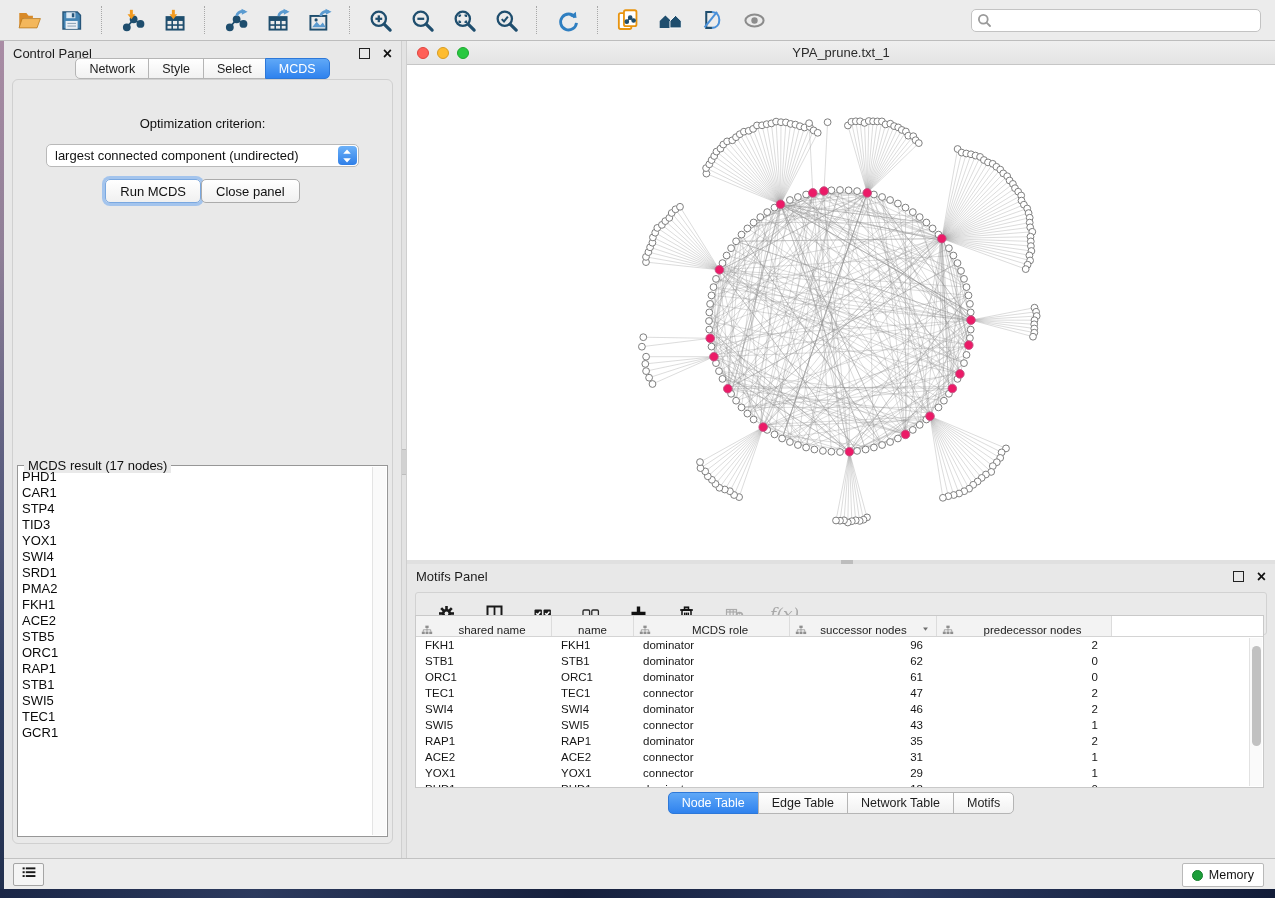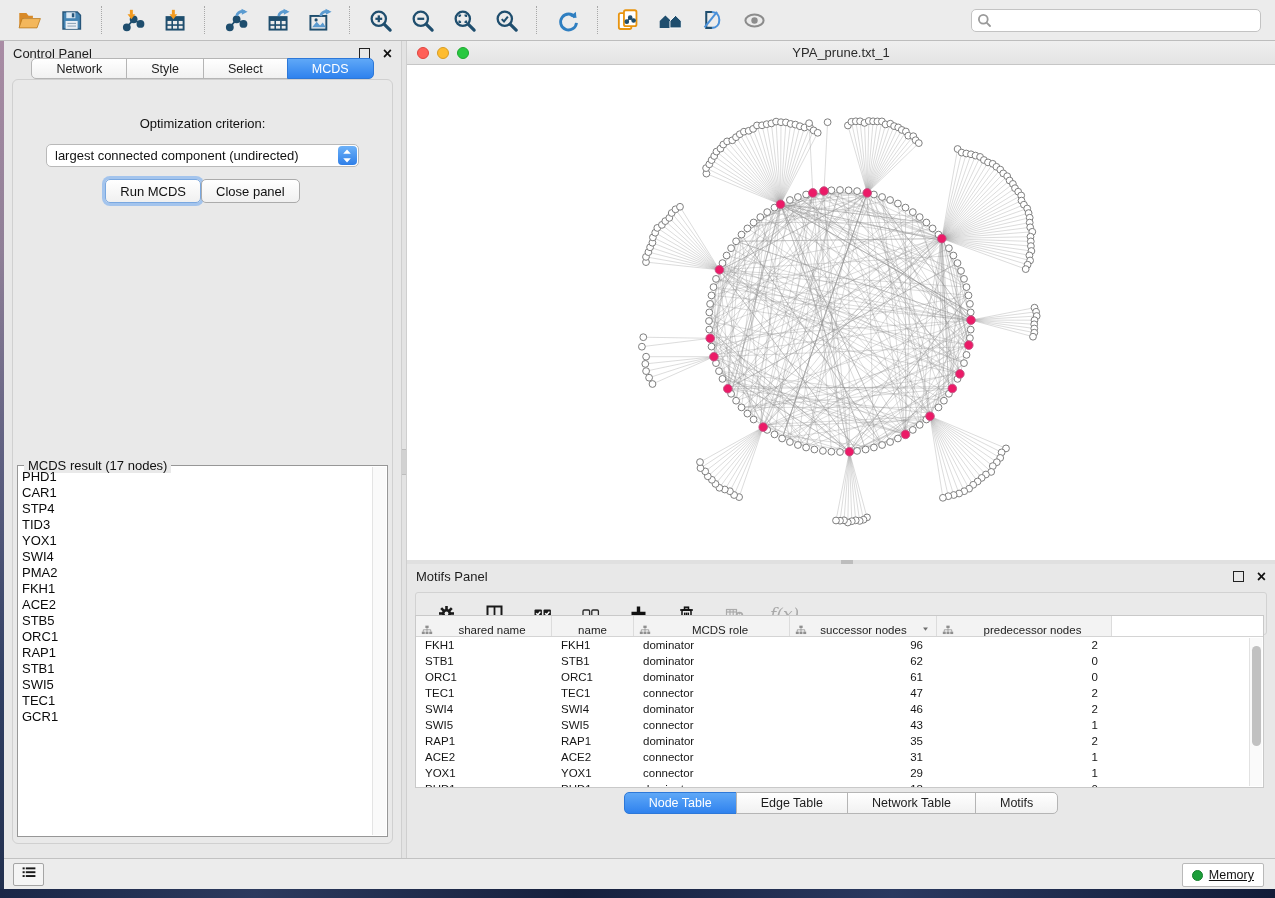--- a/index.html
+++ b/index.html
@@ -38,21 +38,21 @@
   .panel-title { font-size:13px; color:#1c1c1c; }
   .panel-head .spacer { flex:1; }
   .float-btn { width:11px; height:11px; border:1.5px solid #222; background:none;
     margin-right:13px; cursor:pointer; padding:0; }
   .close-btn { border:none; background:none; font-size:16px; font-weight:bold; color:#111;
     cursor:pointer; line-height:1; padding:0; }
 
   
   .cp-tabs { display:flex; justify-content:center; position:relative; z-index:2; margin-top:3px; }
   .cp-tab, .bt-tab { font-size:12.5px; height:21px; display:flex; align-items:center;
-    padding:0 24px; background:linear-gradient(#ffffff,#f1f1f1); border:1px solid #b5b5b5;
+    padding:0 13px; background:linear-gradient(#ffffff,#f1f1f1); border:1px solid #b5b5b5;
     color:#1c1c1c; cursor:pointer; margin-left:-1px; }
   .cp-tab:first-child, .bt-tab:first-child { border-radius:5px 0 0 5px; margin-left:0; }
   .cp-tab:last-child, .bt-tab:last-child { border-radius:0 5px 5px 0; }
   .cp-tab.sel, .bt-tab.sel { background:linear-gradient(#5fa8f7,#2f82ee); color:#fff;
     border-color:#2d78d8; }
   .cp-inner { position:absolute; left:8px; right:8px; top:13px; bottom:14px;
     border:1px solid #d0d0d0; border-radius:6px; background:#e9e9e9; padding-top:36px;
     display:flex; flex-direction:column; align-items:center; }
   .opt-label { font-size:13px; color:#111; margin-bottom:13px; }
   .select-box { width:313px; height:23px; background:#fff; border:1px solid #b9b9b9;
@@ -128,21 +128,21 @@
 
   
   .status-bar { position:absolute; left:4px; right:0; bottom:9px; height:31px; background:#ececec;
     border-top:1px solid #c2c2c2; }
   .list-btn { position:absolute; left:9px; top:4px; width:31px; height:23px; background:#f5f5f5;
     border:1px solid #a5a5a5; border-radius:2px; display:flex; align-items:center;
     justify-content:center; cursor:pointer; }
   .list-btn svg { width:16px; height:16px; }
   .memory-btn { position:absolute; right:11px; top:4px; height:24px; background:#fff;
     border:1px solid #b9b9b9; border-radius:2px; display:flex; align-items:center; gap:6px;
-    padding:0 9px; font-size:12.5px; color:#111; cursor:pointer; font-family:inherit;text-decoration:underline; }
+    padding:0 9px; font-size:12.5px; color:#111; cursor:pointer; font-family:inherit; }
   .mem-dot { width:11px; height:11px; border-radius:50%; background:#1d9e3a;
     border:1px solid #15802c; }
 </style>
 </head>
 <body>
 
 <div class="toolbar">
   <div id="toolbar-groups" style="display:flex;align-items:center;">
       <button class="tbtn">
         <svg viewBox="0 0 22 22" width="100%" height="100%">
@@ -360,20 +360,21 @@
         <div class="cp-fill"></div>
         <div class="result-box">
           <span class="result-title">MCDS result (17 nodes)</span>
           <div class="result-list" id="result-list">
               <div class="result-item">PHD1</div>
               <div class="result-item">CAR1</div>
               <div class="result-item">STP4</div>
               <div class="result-item">TID3</div>
               <div class="result-item">YOX1</div>
               <div class="result-item">SWI4</div>
+              <div class="result-item">SRD1</div>
               <div class="result-item">PMA2</div>
               <div class="result-item">FKH1</div>
               <div class="result-item">ACE2</div>
               <div class="result-item">STB5</div>
               <div class="result-item">ORC1</div>
               <div class="result-item">RAP1</div>
               <div class="result-item">STB1</div>
               <div class="result-item">SWI5</div>
               <div class="result-item">TEC1</div>
               <div class="result-item">GCR1</div>

